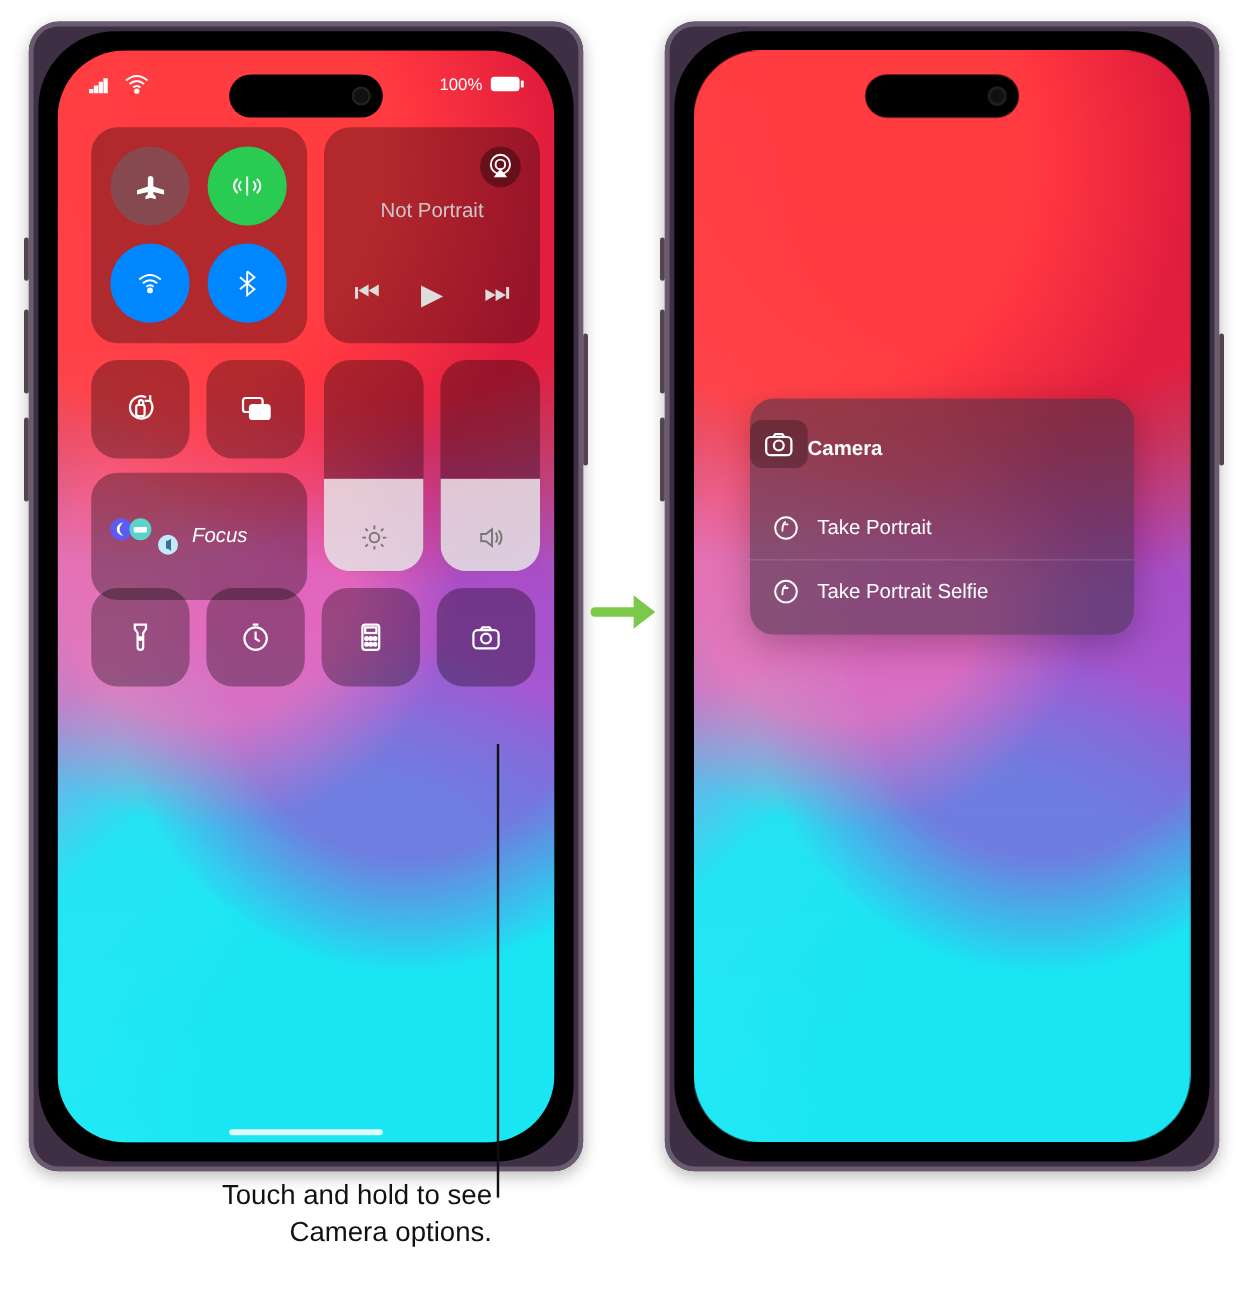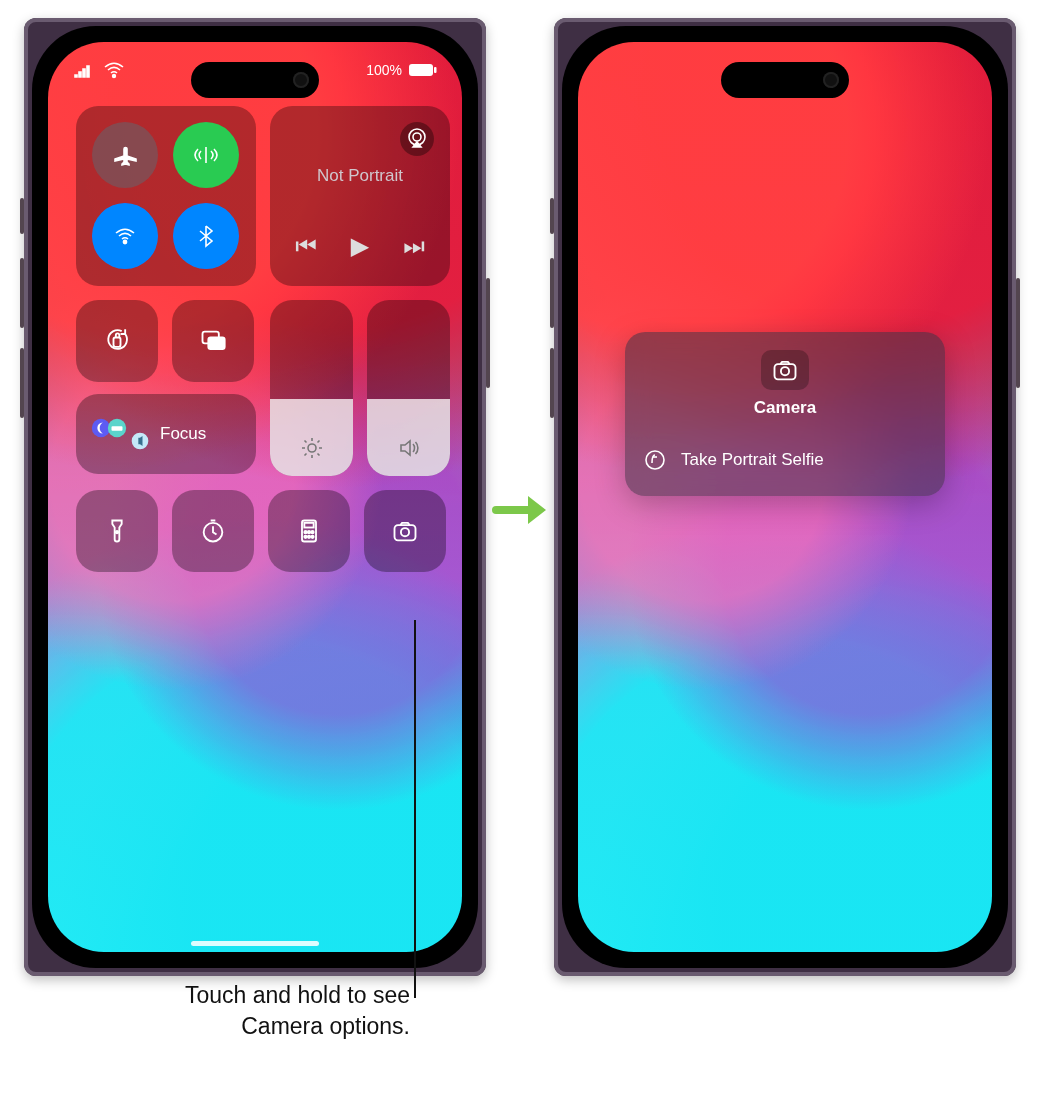--- a/index.html
+++ b/index.html
@@ -1,18 +1,18 @@
 <!DOCTYPE html>
 <html><head>
 <meta charset="utf-8">
 <style>
   *{box-sizing:border-box;margin:0;padding:0;font-family:-apple-system,Helvetica,Arial,sans-serif;}
   body{width:1040px;height:1096px;background:#fff;}
   .stage{position:relative;width:1040px;height:1096px;}
-  .phone{position:absolute;width:462px;height:958px;border-radius:12px;background:#3f2f44;box-shadow:inset 0 0 0 4px #6a5b70, 0 4px 12px rgba(0,0,0,.25);}
+  .phone{position:absolute;width:462px;height:958px;border-radius:25px;background:#3f2f44;box-shadow:inset 0 0 0 4px #6a5b70, 0 4px 12px rgba(0,0,0,.25);}
   .phone-inner{position:absolute;inset:8px;border-radius:64px;background:#000;}
   .screen{position:absolute;left:16px;right:16px;top:16px;bottom:16px;border-radius:56px;overflow:hidden;
     background:
       radial-gradient(circle at 18% 10%, rgba(255,70,70,.85) 0 22%, transparent 38%),
       radial-gradient(circle at 72% 8%, rgba(220,30,60,.9) 0 24%, transparent 42%),
       radial-gradient(circle at 30% 48%, rgba(255,120,180,.6) 0 22%, transparent 38%),
       radial-gradient(circle at 70% 58%, rgba(160,60,200,.6) 0 24%, transparent 40%),
       radial-gradient(circle at 50% 92%, rgba(40,230,240,.9) 0 28%, transparent 42%),
       radial-gradient(circle at 85% 96%, rgba(30,180,220,.85) 0 22%, transparent 36%),
       linear-gradient(180deg,#7a2f3a 0%, #8b4a6a 24%, #a770b0 48%, #9a95dc 68%, #6de3ea 100%);
@@ -35,35 +35,35 @@
   .round{width:66px;height:66px;border-radius:50%;display:flex;align-items:center;justify-content:center;}
   .r-grey{background:rgba(100,100,110,.55);}
   .r-green{background:#34c759;}
   .r-blue{background:#0a84ff;}
   .media{position:absolute;left:194px;top:0;width:180px;height:180px;padding:14px;}
   .airplay{position:absolute;top:16px;right:16px;width:34px;height:34px;border-radius:50%;background:rgba(0,0,0,.35);display:flex;align-items:center;justify-content:center;}
   .media-title{position:absolute;left:0;right:0;top:60px;text-align:center;color:#cfc6cc;font-size:17px;}
   .transport{position:absolute;left:0;right:0;bottom:26px;display:flex;justify-content:center;gap:34px;color:#ddd;font-size:24px;}
   .row2{position:absolute;left:0;top:194px;width:180px;display:flex;gap:14px;}
   .chip{width:82px;height:82px;display:flex;align-items:center;justify-content:center;}
-  .focus{position:absolute;left:0;top:288px;width:180px;height:80px;display:flex;align-items:center;padding:0 14px;gap:10px;}
+  .focus{position:absolute;left:0;top:288px;width:180px;height:106px;display:flex;align-items:center;padding:0 14px;gap:10px;font-style:italic;}
   .focus-label{color:#fff;font-size:17px;font-weight:500;}
   .sliders{position:absolute;left:194px;top:194px;width:180px;height:176px;display:flex;gap:14px;}
   .vslider{position:relative;flex:1;border-radius:22px;background:rgba(0,0,0,.32);overflow:hidden;}
   .vfill{position:absolute;left:0;right:0;bottom:0;background:rgba(255,255,255,.75);}
   .vicon{position:absolute;left:50%;bottom:16px;transform:translateX(-50%);}
   .row3{position:absolute;left:0;top:384px;width:374px;display:flex;gap:14px;}
   
   .callout-line{position:absolute;width:2px;background:#111;}
   .callout{position:absolute;font-size:23px;color:#111;text-align:right;line-height:1.35;}
   
   .arrow{position:absolute;top:490px;left:492px;}
   
   .popover{position:absolute;left:50%;transform:translateX(-50%);top:290px;width:320px;border-radius:20px;background:rgba(60,50,65,.55);backdrop-filter:blur(12px);box-shadow:0 8px 30px rgba(0,0,0,.25);padding-bottom:6px;}
-  .pop-head{display:flex;flex-direction:column;align-items:center;padding:18px 0 12px;}
+  .pop-head{display:flex;flex-direction:row;align-items:center;padding:18px 0 12px;}
   .pop-cam{width:48px;height:40px;border-radius:10px;background:rgba(0,0,0,.25);display:flex;align-items:center;justify-content:center;margin-bottom:8px;}
   .pop-title{color:#fff;font-size:17px;font-weight:600;}
   .pop-list{padding:4px 0;}
   .pop-item{display:flex;align-items:center;gap:14px;padding:14px 18px;color:#fff;font-size:17px;border-top:1px solid rgba(255,255,255,.15);}
   .pop-item:first-child{border-top:none;}
   .ico{width:24px;height:24px;flex-shrink:0;fill:none;stroke:#fff;stroke-width:1.6;}
   .ico-big{width:28px;height:28px;}
   .svg-white{fill:#fff;}
 </style>
 </head>
@@ -264,20 +264,28 @@
               </div>
             <div class="pop-title">Camera</div>
           </div>
           <div class="pop-list">
             <div class="pop-item">
               <svg class="ico" viewBox="0 0 24 24">
                   <circle cx="12" cy="12" r="9" stroke="#fff"></circle>
                   <path d="M9 15c0-5 1-8 3-8" stroke="#fff"></path>
                   <path d="M10 9h4" stroke="#fff"></path>
                 </svg>
+              <span>Take Portrait</span>
+            </div>
+            <div class="pop-item">
+              <svg class="ico" viewBox="0 0 24 24">
+                  <circle cx="12" cy="12" r="9" stroke="#fff"></circle>
+                  <path d="M9 15c0-5 1-8 3-8" stroke="#fff"></path>
+                  <path d="M10 9h4" stroke="#fff"></path>
+                </svg>
               <span>Take Portrait Selfie</span>
             </div>
           </div>
         </div>
       </div>
     </div>
   </div>
 
 </div>
 

